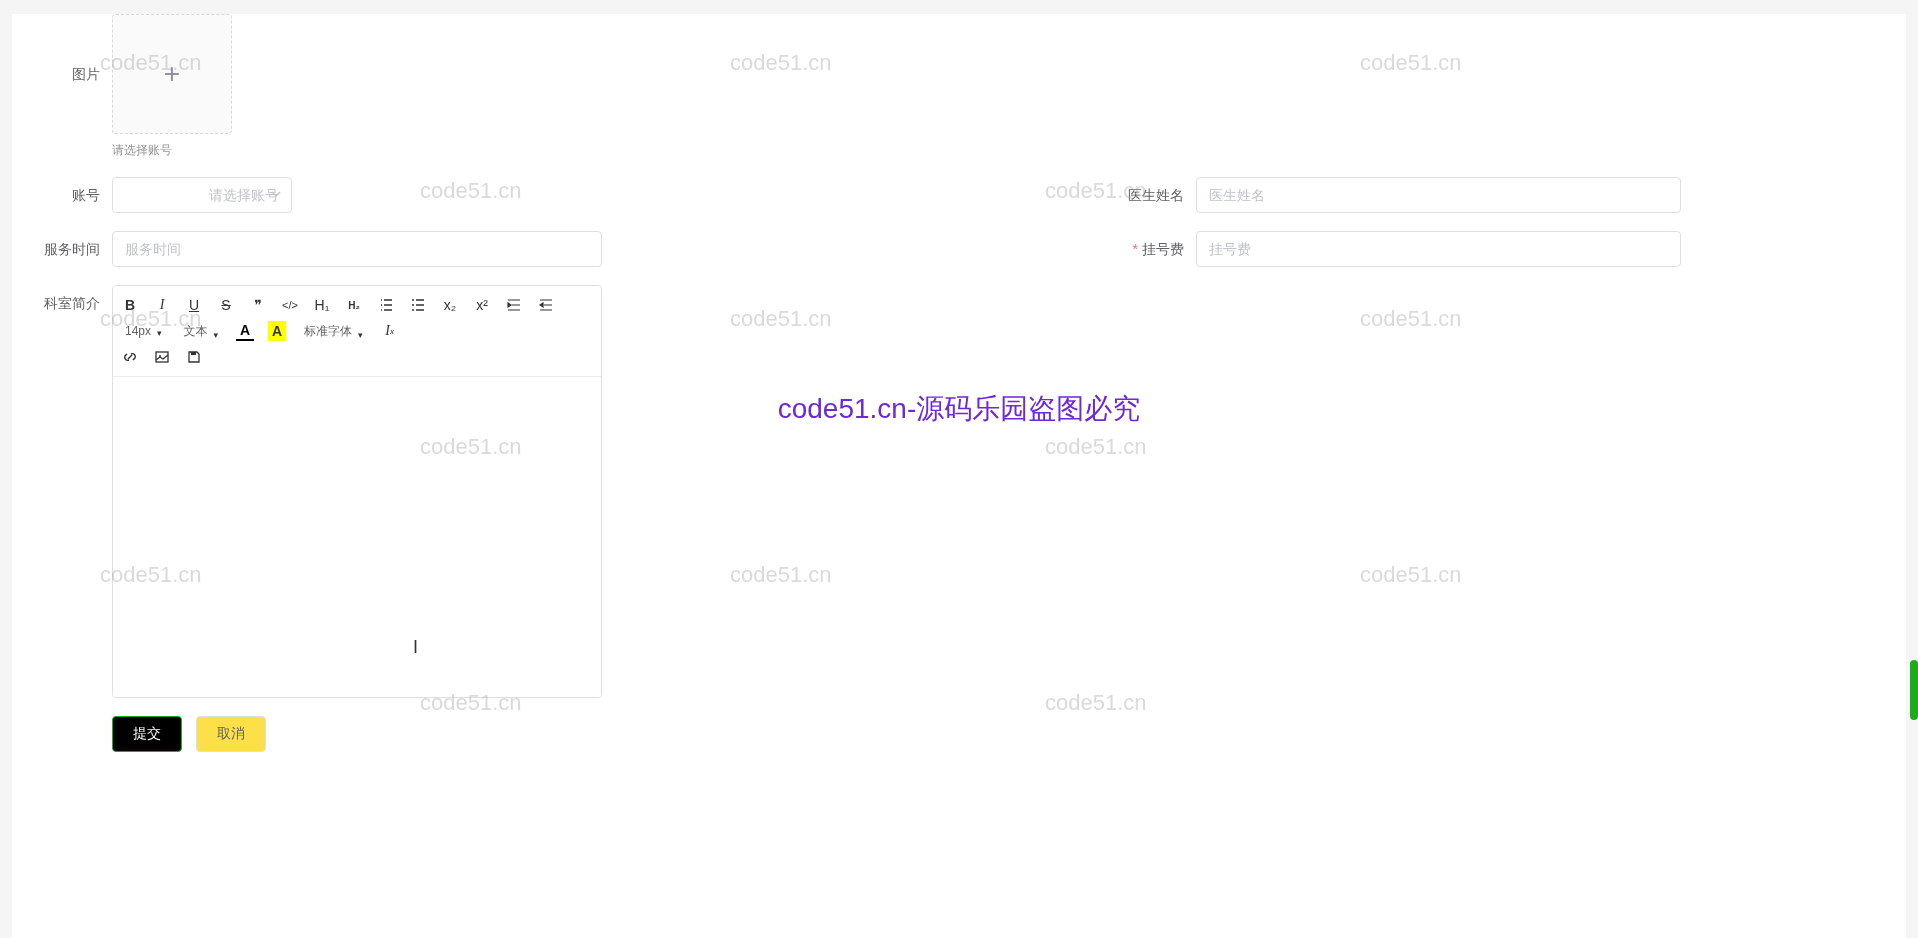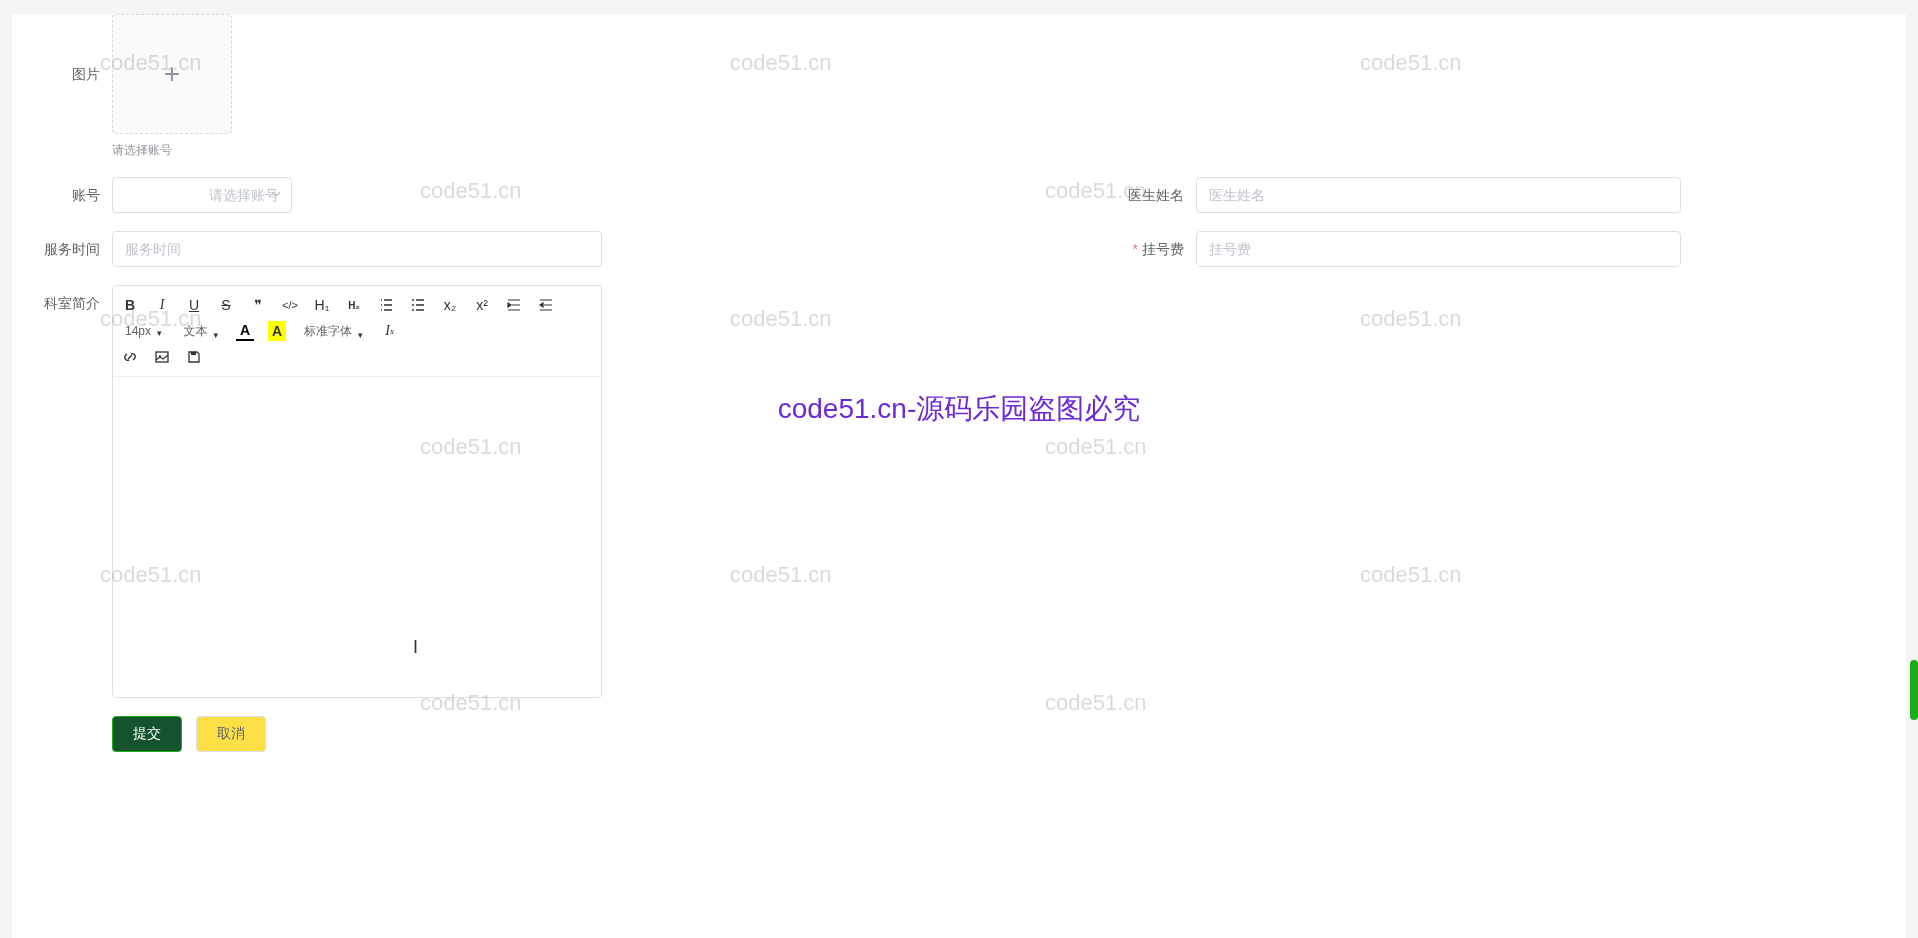--- a/index.html
+++ b/index.html
@@ -154,21 +154,21 @@
       height: 36px;
       padding: 0 20px;
       border-radius: 4px;
       font-size: 14px;
       cursor: pointer;
       border: 1px solid #dcdfe6;
       background: #fde047;
       color: #606266;
     }
     .btn.primary {
-      background: #14532d;
+      background: #000000;
       border-color: #1aad19;
       color: #fff;
     }
     .watermark {
       position: absolute;
       font-size: 22px;
       color: rgba(150,150,150,0.35);
       pointer-events: none;
       font-family: Arial, sans-serif;
     }

